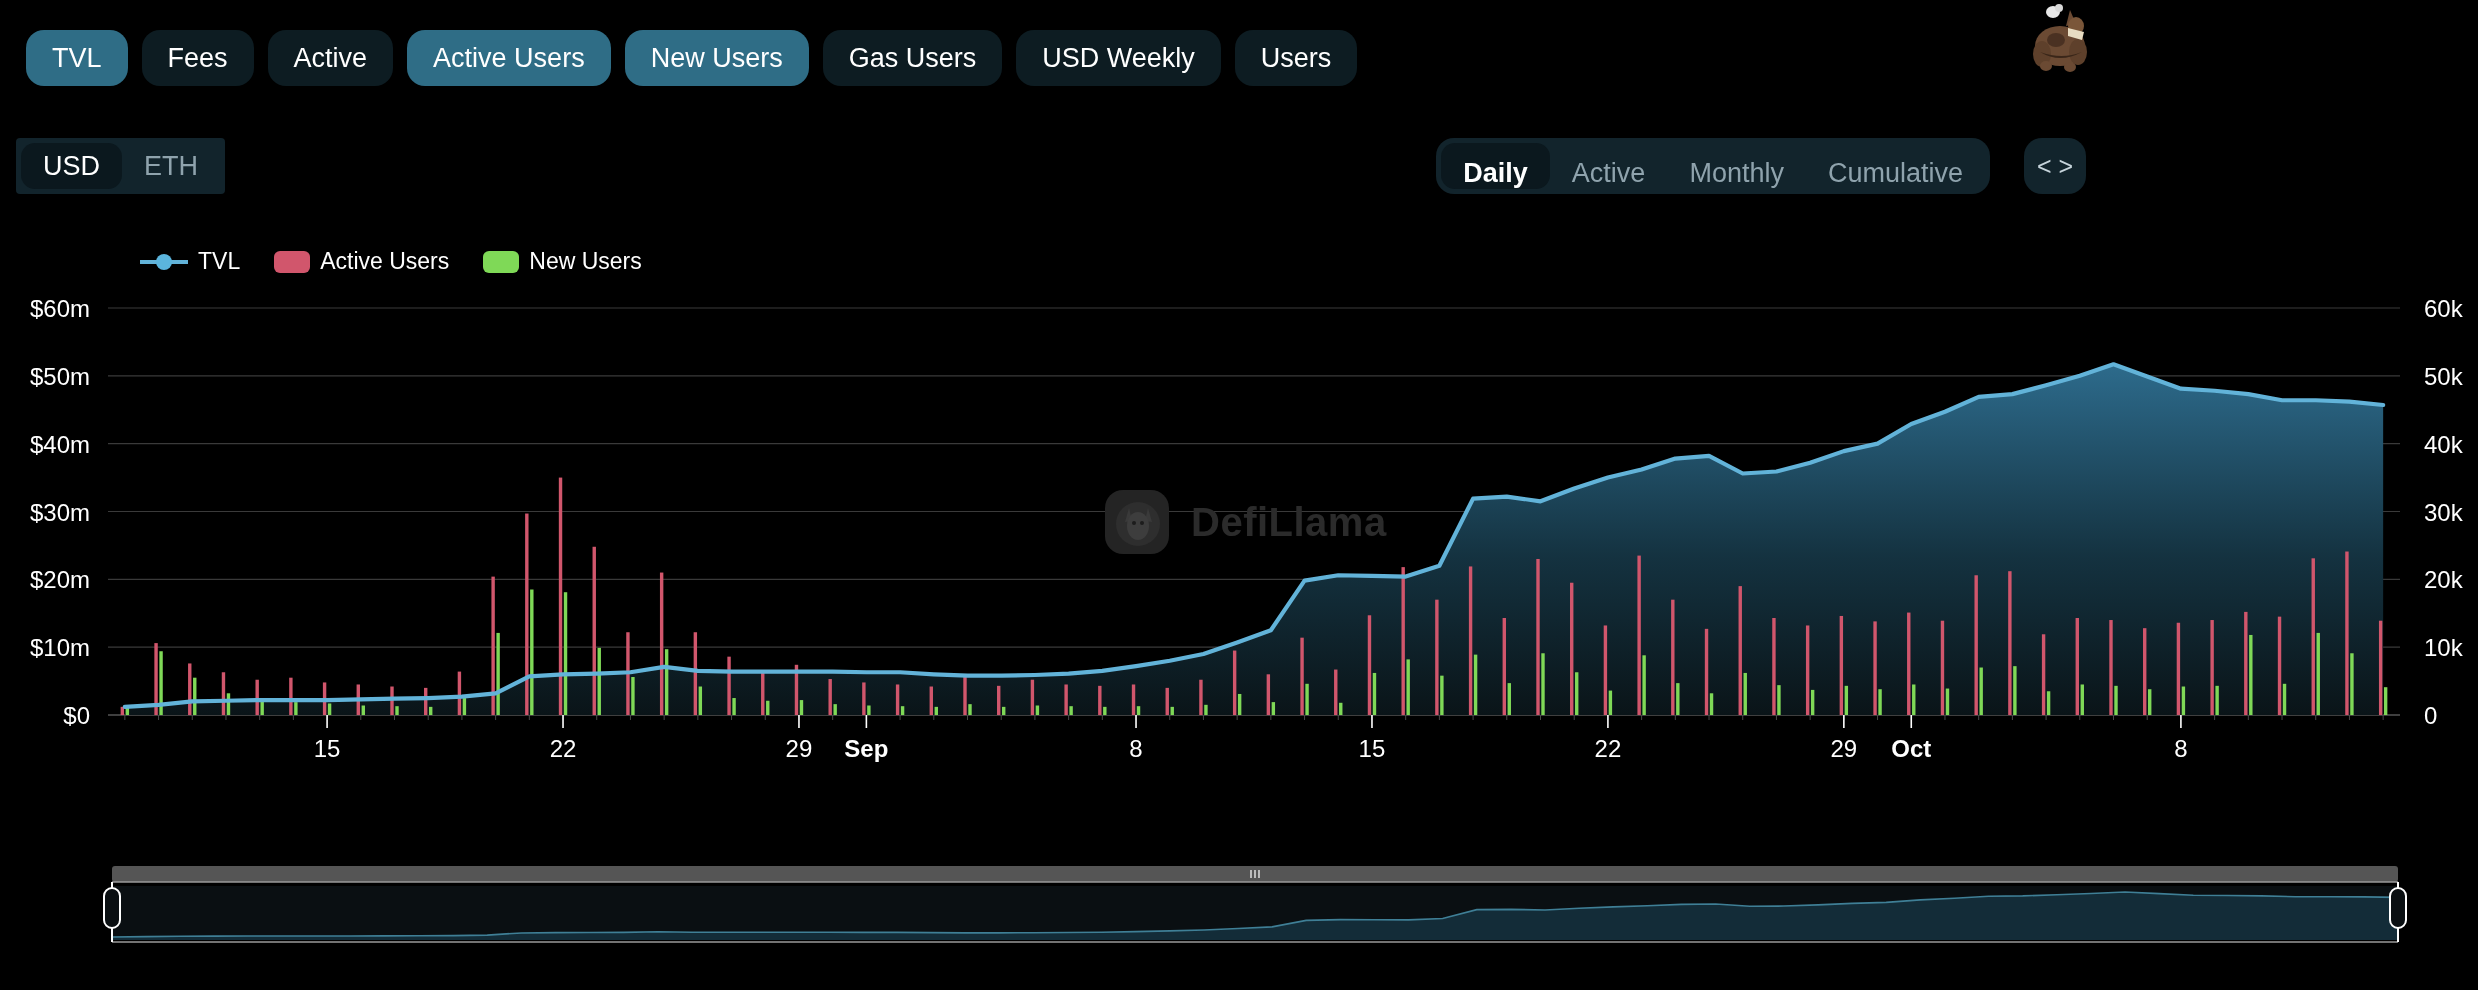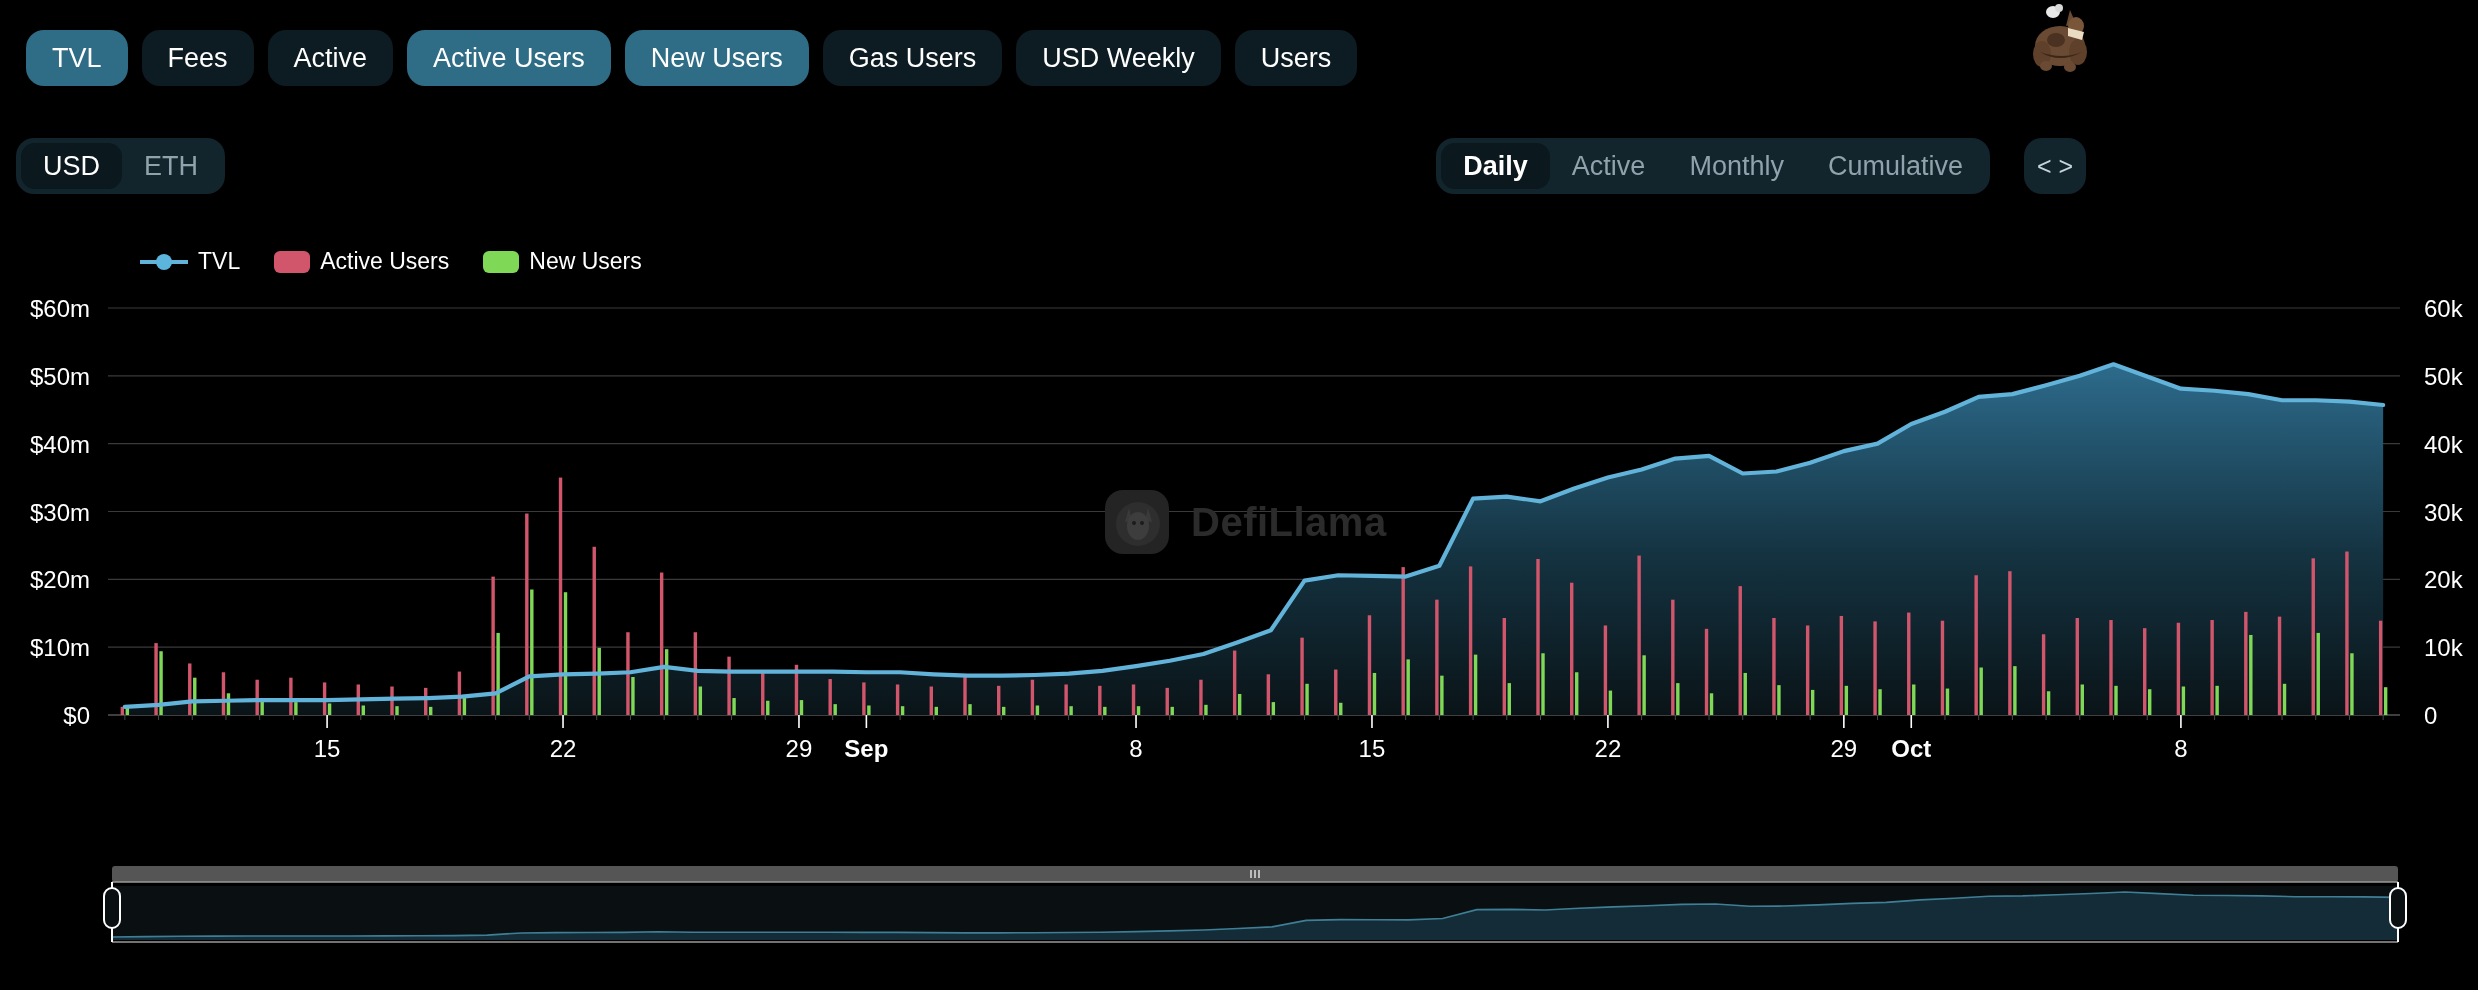--- a/index.html
+++ b/index.html
@@ -33,41 +33,41 @@
   .avatar {
     position: absolute; right: 4px; top: 2px;
     width: 72px; height: 70px;
     overflow: hidden;
   }
 
   
   .denom-group {
     position: absolute; left: 16px; top: 138px;
     display: flex; align-items: center;
-    background: #12242c; border-radius: 18px;
+    background: #12242c; border-radius: 4px;
     padding: 5px;
   }
   .denom-btn {
     height: 46px; padding: 0 22px;
     display: flex; align-items: center; justify-content: center;
     border-radius: 14px;
     font-size: 27px; color: #8fa3ad;
     cursor: pointer; user-select: none;
   }
   .denom-btn.active { background: #0b181e; color: #ffffff; }
 
   .interval-group {
     position: absolute; right: 112px; top: 138px;
     display: flex; align-items: center;
     background: #12242c; border-radius: 18px;
     padding: 5px;
   }
   .interval-btn {
     height: 46px; padding: 0 22px;
-    display: flex; align-items: center; justify-content: center;
+    display: flex; align-items: flex-end; justify-content: center;
     border-radius: 14px;
     font-size: 27px; color: #8fa3ad;
     cursor: pointer; user-select: none;
   }
   .interval-btn.active { background: #0b181e; color: #ffffff; font-weight: 700; }
 
   .embed-btn {
     position: absolute; right: 16px; top: 138px;
     width: 62px; height: 56px;
     display: flex; align-items: center; justify-content: center;

